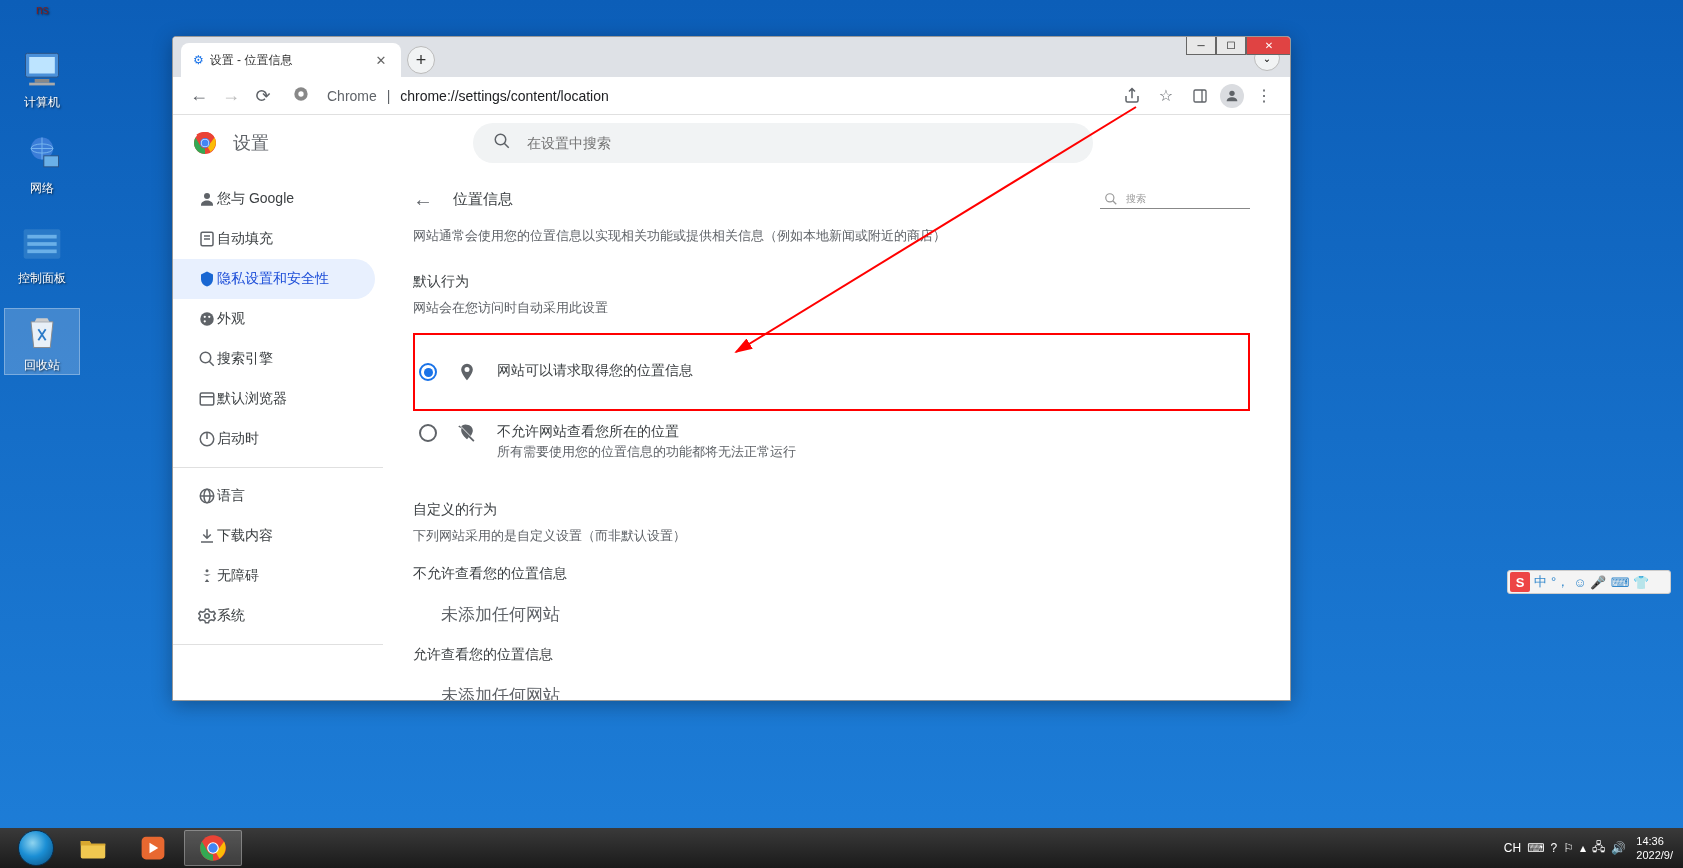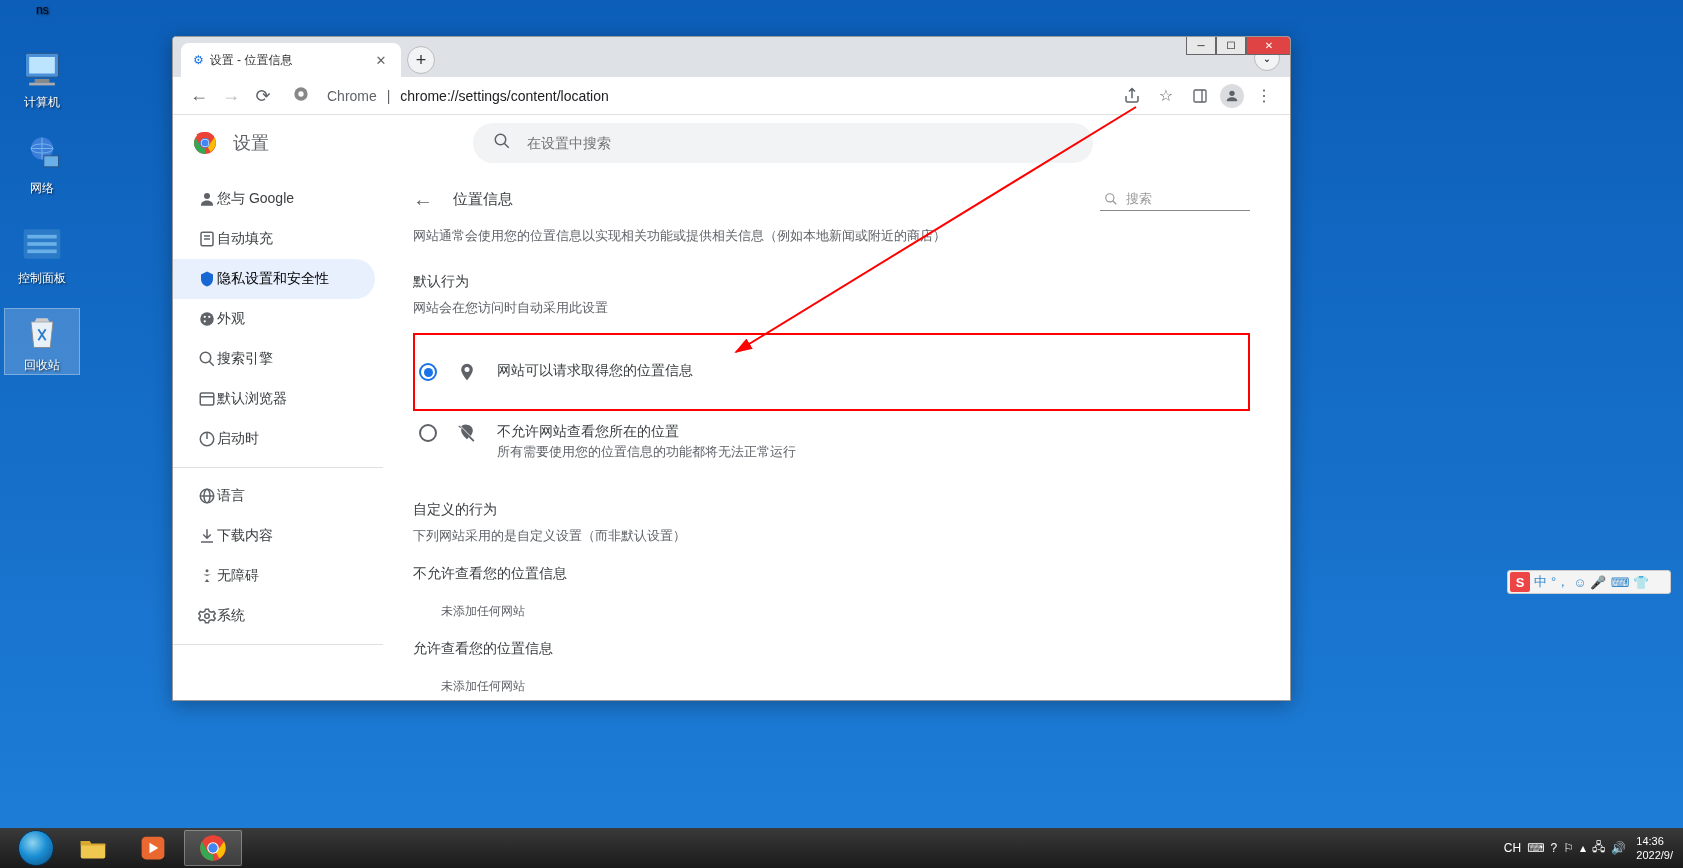--- a/index.html
+++ b/index.html
@@ -265,21 +265,21 @@
       align-items: center;
       padding: 0 24px;
       font-size: 14px;
       color: #3c4043;
       cursor: pointer;
       border-radius: 0 20px 20px 0;
       margin-right: 8px;
     }
     .sidebar-item.active {
       background: #e8f0fe;
-      color: #000000;
+      color: #1d4ed8;
     }
     .sidebar-item .s-icon {
       width: 20px;
       height: 20px;
       display: flex;
       align-items: center;
       justify-content: center;
     }
     .sidebar-divider {
       height: 1px;
@@ -311,21 +311,21 @@
       flex: 1;
     }
     .content-search {
       display: flex;
       align-items: center;
       gap: 8px;
       border-bottom: 1px solid #888;
       padding: 2px 4px;
       width: 150px;
       color: #999;
-      font-size: 13px;
+      font-size: 10px;
     }
     .description {
       font-size: 13px;
       color: #5f6368;
       margin-bottom: 28px;
     }
     .section-title {
       font-size: 14px;
       color: #3c4043;
       font-weight: 500;
@@ -388,21 +388,21 @@
       color: #5f6368;
     }
     .custom-section { margin-top: 28px; }
     .subsection {
       font-size: 14px;
       color: #3c4043;
       margin-top: 20px;
       margin-bottom: 14px;
     }
     .empty-text {
-      font-size: 12px;
+      font-size: 17px;
       color: #5f6368;
       padding-left: 28px;
       margin-top: 20px;
     }
     
     
     .arrow-annotation {
       position: absolute;
       pointer-events: none;
       z-index: 20;
@@ -499,21 +499,21 @@
     }
     .ime-btn {
       font-size: 13px;
       color: #3388cc;
     }
     
     .ns-label {
       position: absolute;
       top: 3px;
       left: 36px;
-      color: #000000;
+      color: #7f1d1d;
       font-size: 12px;
       text-shadow: 1px 1px 2px rgba(0,0,0,0.7);
     }
   </style>
 </head>
 <body>
 
 <div class="ns-label">ns</div>
 
 <div class="desktop-icon" style="top:46px; left:4px;">

